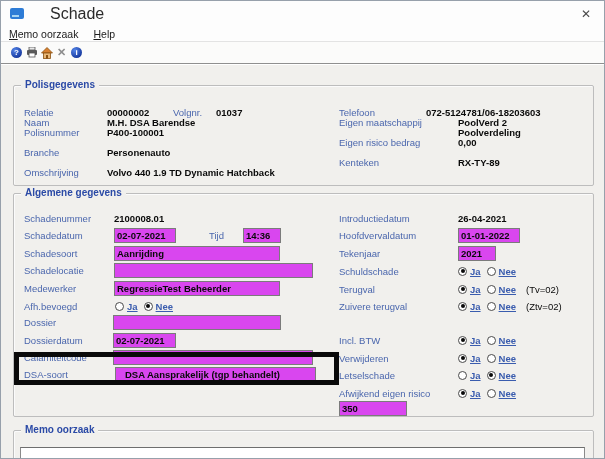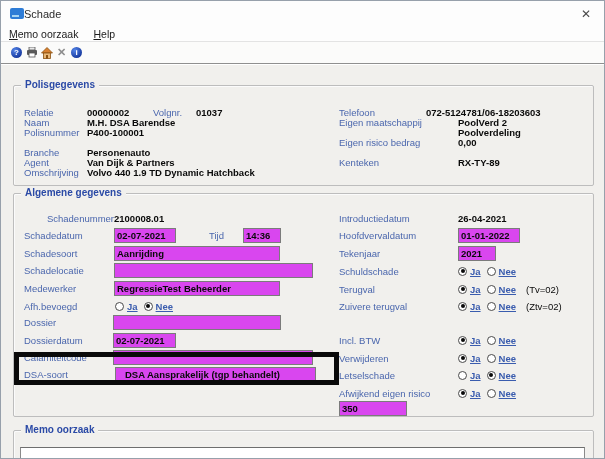--- a/index.html
+++ b/index.html
@@ -6,21 +6,21 @@
   .window {
     position:relative; width:603px; height:457px;
     border:1px solid #97a0ab; background:#f1f0ed;
     font-family:"Liberation Sans", sans-serif;
     overflow:hidden;
   }
   
   .titlebar { height:25px; background:#fdfdfd; display:flex; align-items:center; padding:0 9px; }
   .app-icon { width:14px; height:11px; background:#2e7cd6; border-radius:2px; position:relative; flex:0 0 auto; }
   .app-icon::after { content:""; position:absolute; left:2px; bottom:2px; width:7px; height:2px; background:#a8d4f2; }
-  .win-title { margin-left:0; font-size:11px; color:#2b2b2b; }
+  .win-title { margin-left:26px; font-size:16px; color:#2b2b2b; }
   .close-x { margin-left:auto; font-size:12px; color:#4a4a4a; padding:2px 4px; cursor:default; }
   
   .menubar { height:15px; background:#fdfdfd; display:flex; align-items:center; gap:15px; padding:0 8px;
              font-size:10.5px; color:#1c1c1c; border-bottom:1px solid #e3e3e3; }
   .menu-item { display:inline-block; }
   .menu-item::first-letter { text-decoration:underline; }
   
   .toolbar { height:21px; background:#fbfbfa; display:flex; align-items:center; padding:0 9px;
              border-bottom:1px solid #8f8f8f; box-shadow:0 1px 0 #ffffff; }
   .tb-icon { width:13px; height:13px; margin-right:2px; display:inline-flex; align-items:center; justify-content:center; }
@@ -31,21 +31,21 @@
   .x-glyph { color:#8e8e8e; font-weight:bold; font-size:11px; }
   
   .group { position:absolute; border:1px solid #bdbdbd; border-radius:2px;
            box-shadow:inset 1px 1px 0 #fbfbfb; }
   .group-title { position:absolute; top:-7px; left:7px; background:#f1f0ed; padding:0 4px;
                  font-size:10px; font-weight:bold; color:#2b4aa6; line-height:12px; }
   
   .prow { position:absolute; height:10px; line-height:10px; font-size:9.5px; white-space:nowrap; }
   .plabel { display:inline-block; color:#4a66ad; vertical-align:top; }
   .pvalue { display:inline-block; color:#0a0a0a; font-weight:bold; vertical-align:top; }
-  .w83 { width:63px; } .w66 { width:66px; } .w43 { width:43px; }
+  .w83 { width:83px; } .w66 { width:66px; } .w43 { width:43px; }
   .w119 { width:119px; } .w87 { width:87px; }
   
   .arow { position:absolute; height:16px; line-height:15px; font-size:9.5px; white-space:nowrap; display:flex; align-items:center; }
   .alabel { display:inline-block; color:#4a66ad; flex:0 0 auto; }
   .alw { width:90px; } .arw { width:119px; }
   .avalue { color:#0a0a0a; font-weight:bold; }
   .tfield { height:15px; border:1px solid #7b7b7b; background:#d946ef; box-sizing:border-box;
             font-family:"Liberation Sans", sans-serif; font-size:9.5px; font-weight:bold; color:#0a0a0a;
             padding:0 2px; margin:0; }
   .radio { width:9px; height:9px; border-radius:50%; border:1px solid #4a4a4a; background:#fff;
@@ -112,23 +112,20 @@
     </div>
     <div class="prow" style="left:10px; top:32px;">
       <span class="plabel w83">Naam</span><span class="pvalue">M.H. DSA Barendse</span>
     </div>
     <div class="prow" style="left:10px; top:42px;">
       <span class="plabel w83">Polisnummer</span><span class="pvalue">P400-100001</span>
     </div>
     <div class="prow" style="left:10px; top:62px;">
       <span class="plabel w83">Branche</span><span class="pvalue">Personenauto</span>
     </div>
-    <div class="prow" style="left:10px; top:72px;">
-      <span class="plabel w83">Agent</span><span class="pvalue">Van Dijk &amp; Partners</span>
-    </div>
     <div class="prow" style="left:10px; top:82px;">
       <span class="plabel w83">Omschrijving</span><span class="pvalue">Volvo 440 1.9 TD Dynamic Hatchback</span>
     </div>
 
     <div class="prow" style="left:325px; top:22px;">
       <span class="plabel w87">Telefoon</span><span class="pvalue">072-5124781/06-18203603</span>
     </div>
     <div class="prow" style="left:325px; top:32px;">
       <span class="plabel w119">Eigen maatschappij</span><span class="pvalue">PoolVerd 2</span>
     </div>
@@ -139,21 +136,21 @@
       <span class="plabel w119">Eigen risico bedrag</span><span class="pvalue">0,00</span>
     </div>
     <div class="prow" style="left:325px; top:72px;">
       <span class="plabel w119">Kenteken</span><span class="pvalue">RX-TY-89</span>
     </div>
   </div>
 
   <div class="group" style="left:12px; top:192px; width:579px; height:222px;">
     <span class="group-title">Algemene gegevens</span>
 
-    <div class="arow" style="left:10px; top:16px;text-align:right;">
+    <div class="arow" style="left:10px; top:16px;">
       <span class="alabel alw">Schadenummer</span>
       <span class="avalue">2100008.01</span>
     </div>
     <div class="arow" style="left:10px; top:33px;">
       <span class="alabel alw">Schadedatum</span>
       <input class="tfield" style="width: 62px;" value="02-07-2021">
       <span class="alabel" style="margin-left:33px; width:34px;">Tijd</span>
       <input class="tfield" style="width: 38px;" value="14:36">
     </div>
     <div class="arow" style="left:10px; top:51px;">

